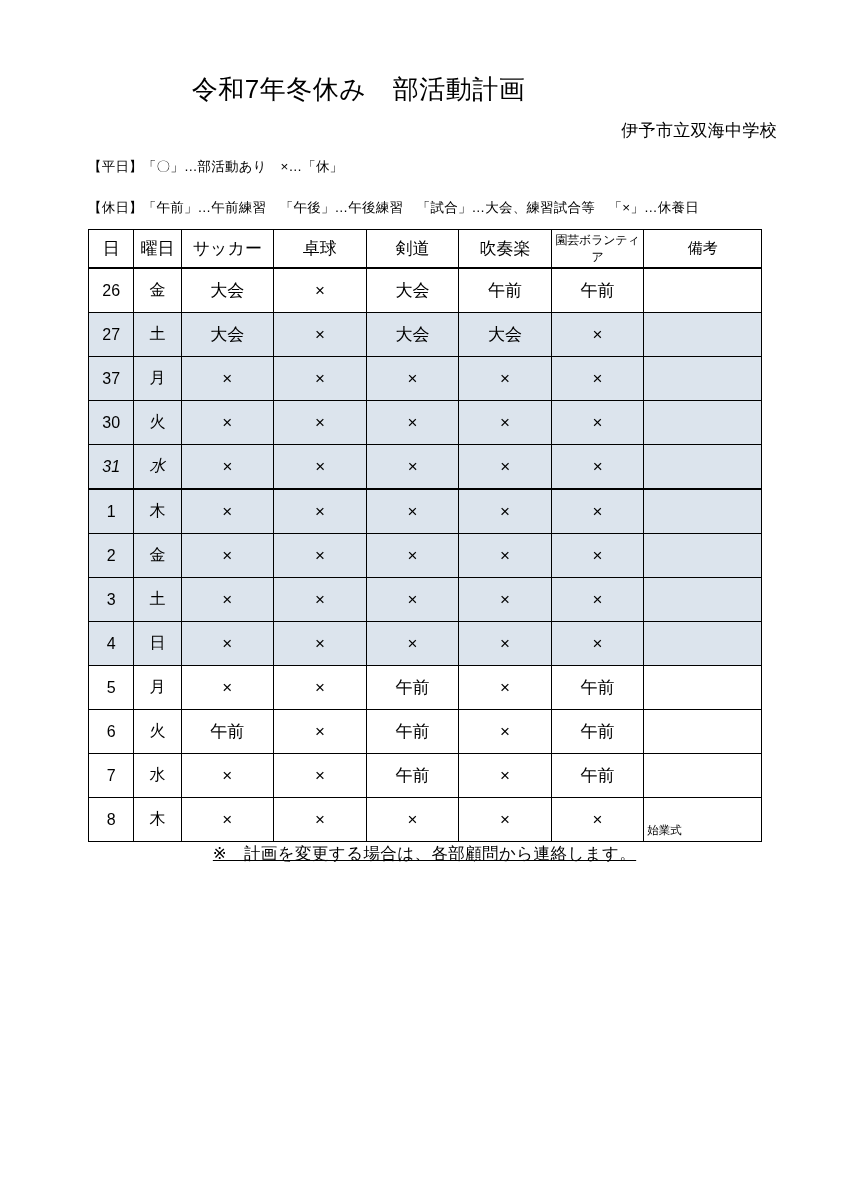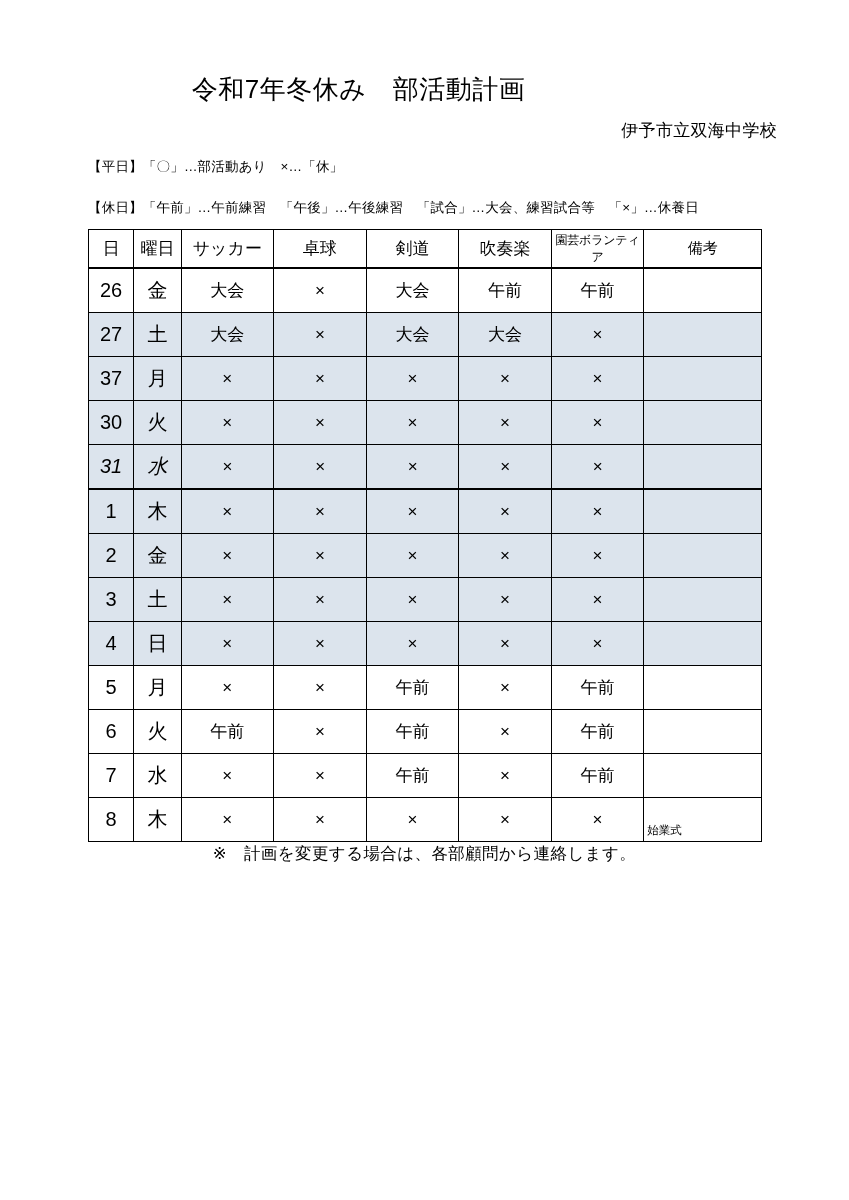--- a/index.html
+++ b/index.html
@@ -97,21 +97,21 @@
   table.schedule thead th.small-head {
     font-size: 12px;
     letter-spacing: -0.2px;
   }
   table.schedule thead th.head-remarks {
     font-size: 15px;
   }
 
   table.schedule td.col-day,
   table.schedule td.col-dow {
-    font-size: 20px;
+    font-size: 16px;
   }
   table.schedule td.col-remarks {
     text-align: left;
     vertical-align: bottom;
     font-size: 11.5px;
     padding-left: 3px;
     padding-bottom: 3px;
   }
 
   
@@ -123,20 +123,21 @@
   
   .footer-note {
     position: absolute;
     top: 843px;
     left: 0;
     width: 849px;
     text-align: center;
     font-size: 16.5px;
     letter-spacing: 0.4px;
     white-space: pre;
+    text-decoration: underline;
   }
 </style>
 </head>
 <body>
 
 <div class="page">
 
   <div class="doc-title">令和7年冬休み　部活動計画</div>
 
   <div class="school-name">伊予市立双海中学校</div>

